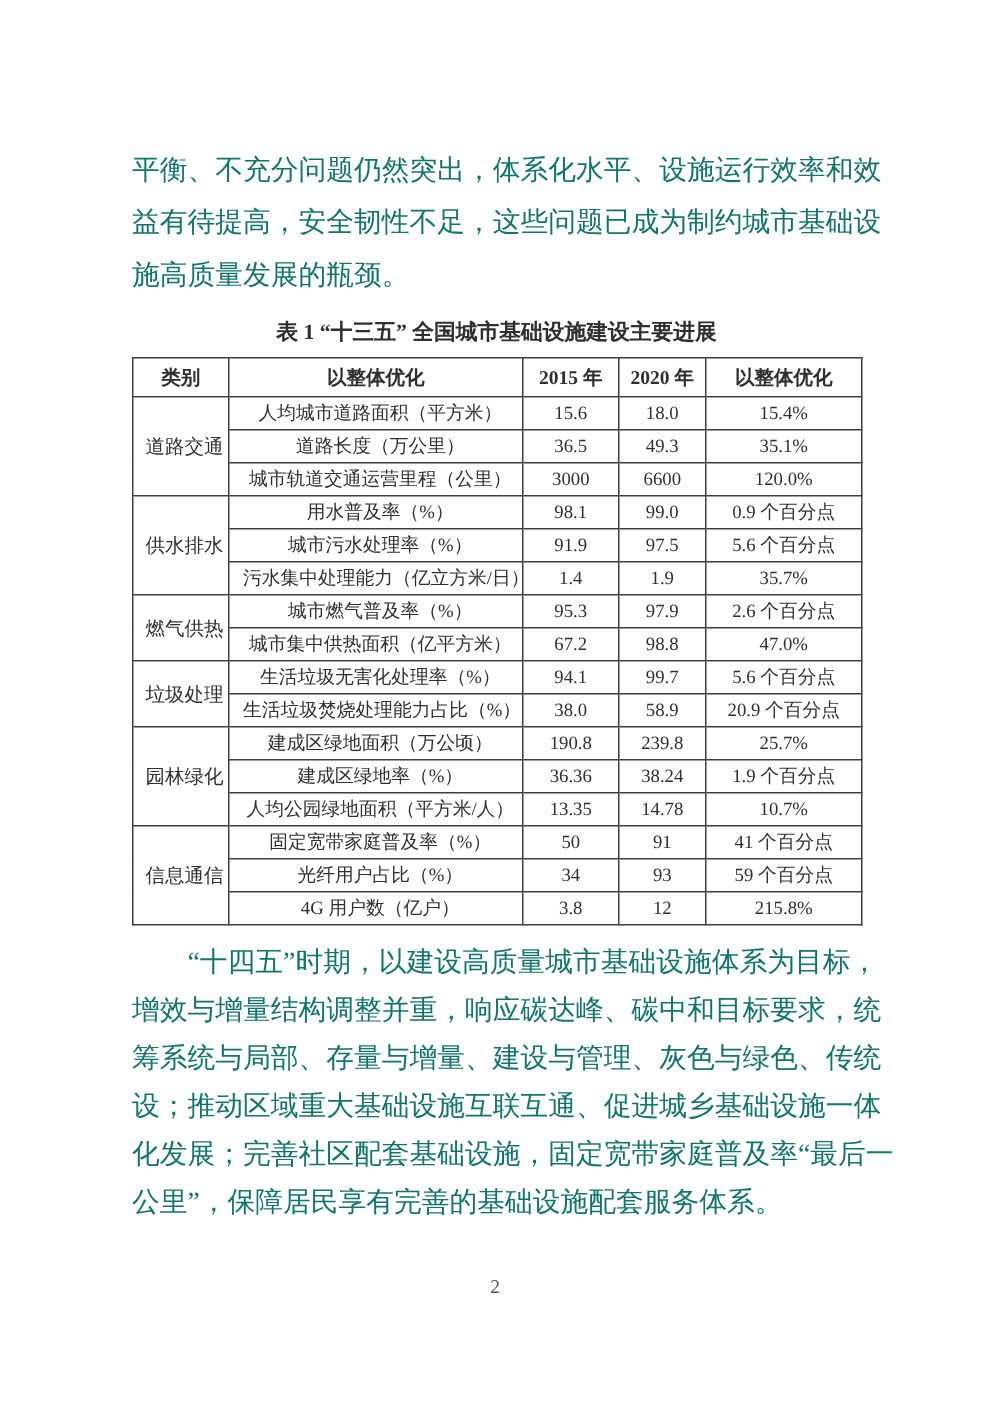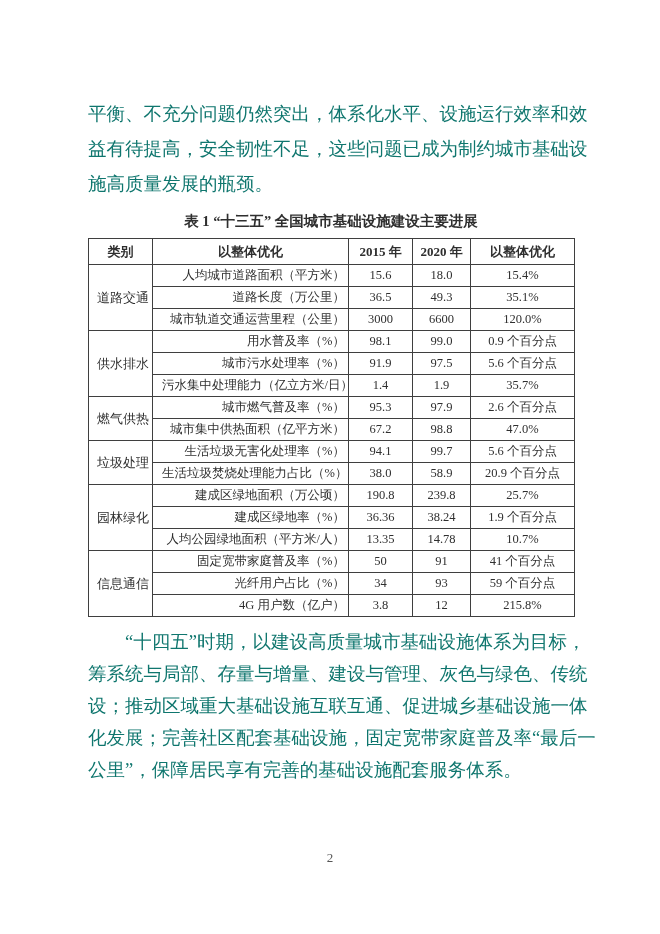--- a/index.html
+++ b/index.html
@@ -52,21 +52,21 @@
     height: 19px;
     overflow: hidden;
     white-space: nowrap;
   }
   table.t th {
     font-weight: bold;
     font-size: 13px;
     height: 23px;
   }
   table.t td.ind {
-    text-align: right;
+    text-align: center;
     padding-left: 9px;
   }
   table.t td.cat { font-size: 13px; text-align: right; }
   .para2 { margin-top: 9px; }
   .page-num {
     position: absolute;
     top: 850px;
     left: 0;
     width: 660px;
     text-align: center;
@@ -211,20 +211,21 @@
         <td class="ind">4G 用户数（亿户）</td>
         <td>3.8</td>
         <td>12</td>
         <td>215.8%</td>
       </tr>
     </tbody>
   </table>
 
   <div class="para para2">
     <div class="line indent">“十四五”时期，以建设高质量城市基础设施体系为目标，</div>
+    <div class="line">增效与增量结构调整并重，响应碳达峰、碳中和目标要求，统</div>
     <div class="line">筹系统与局部、存量与增量、建设与管理、灰色与绿色、传统</div>
     <div class="line">设；推动区域重大基础设施互联互通、促进城乡基础设施一体</div>
     <div class="line">化发展；完善社区配套基础设施，固定宽带家庭普及率“最后一</div>
     <div class="line last">公里”，保障居民享有完善的基础设施配套服务体系。</div>
   </div>
 
 </div>
 
 <div class="page-num">2</div>
 

